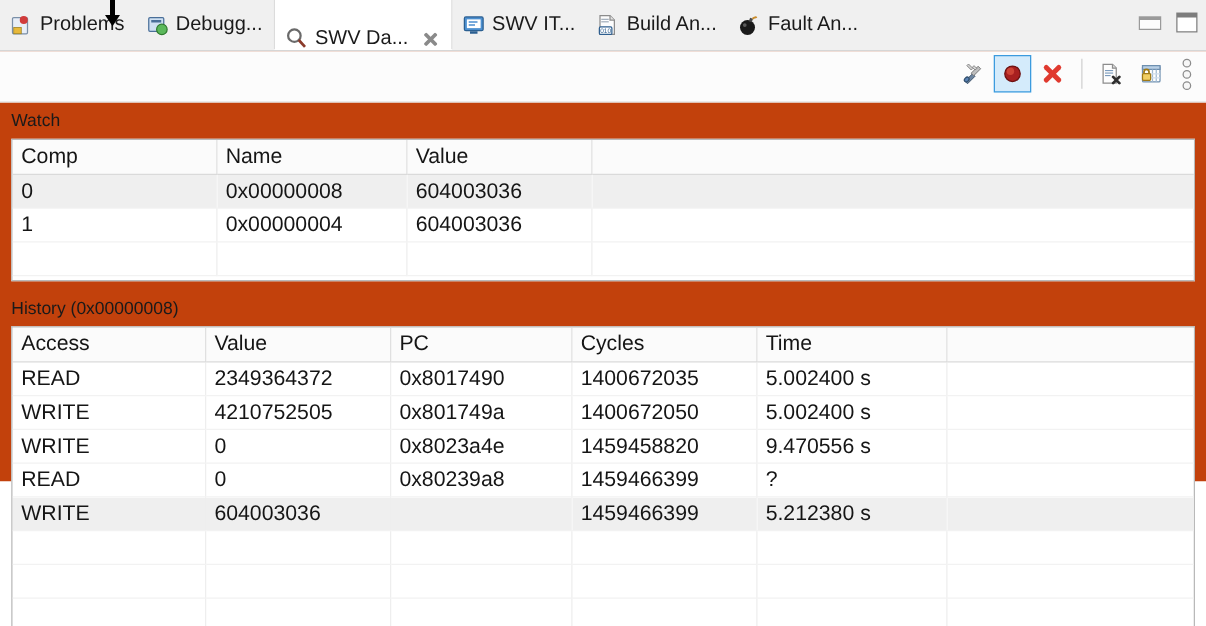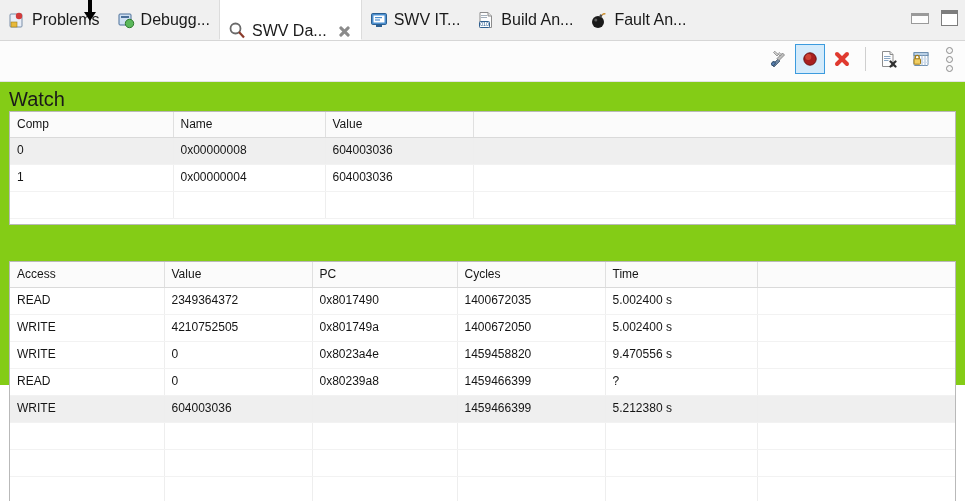--- a/index.html
+++ b/index.html
@@ -5,21 +5,21 @@
   html, body {
     margin: 0; padding: 0;
     width: 965px; height: 501px;
     overflow: hidden;
     background: #ffffff;
     font-family: "Liberation Sans", sans-serif;
   }
   #app {
     position: relative;
     width: 965px; height: 385px;
-    background: #84cc16;
+    background: #c2410c;
   }
 
   
   .tabbar {
     position: absolute; left: 0; top: 0;
     width: 965px; height: 40px;
     background: #f0f0f0;
     border-bottom: 1px solid #d6d6d6;
   }
   .tabstrip {
@@ -112,35 +112,35 @@
     display:flex; flex-direction: column; align-items:center; justify-content:center; gap:2px;
   }
   .vdots i {
     display:block; width: 7px; height: 7px; border-radius: 50%;
     border: 1px solid #8c8c8c; background: #f7f7f7; box-sizing: border-box;
   }
 
   
   .section-title {
     position: absolute;
-    font-size: 20px; color: #1a1a1a;
+    font-size: 14px; color: #1a1a1a;
     white-space: nowrap;
   }
   .tablewrap {
     position: absolute;
     box-sizing: border-box;
     border: 1px solid #b9b9b9;
     background: #ffffff;
     overflow: hidden;
   }
   table.grid {
     border-collapse: collapse;
     table-layout: fixed;
     width: 100%;
-    font-size: 12px;
+    font-size: 17px;
     color: #151515;
   }
   table.grid th {
     text-align: left;
     font-weight: normal;
     background: #fbfbfb;
     border-right: 1px solid #e0e0e0;
     border-bottom: 1px solid #dadada;
     padding: 3px 0 4px 7px;
     height: 25px;
@@ -359,20 +359,21 @@
           <tr class="filler">
             <td>&nbsp;</td>
             <td>&nbsp;</td>
             <td>&nbsp;</td>
             <td class="nb">&nbsp;</td>
           </tr>
         </tbody>
     </table>
   </div>
 
+  <div class="section-title" style="left:9px; top:238px;">History (0x00000008)</div>
 
   <div class="tablewrap" style="left:9px; top:261px; width:947px; height:240px; border-bottom:none;">
     <table class="grid" id="hist-grid">
       <colgroup>
         <col style="width:154px">
           <col style="width:148px">
           <col style="width:145px">
         <col style="width:148px">
           <col style="width:152px">
           <col style="width:198px">

